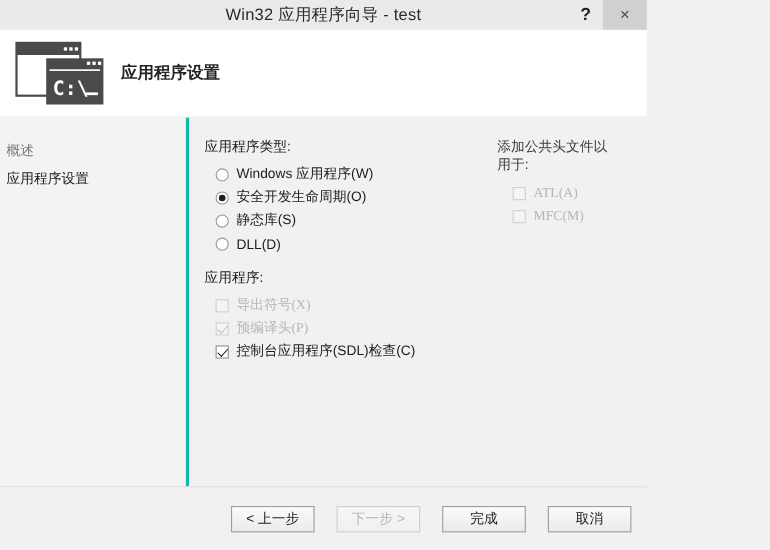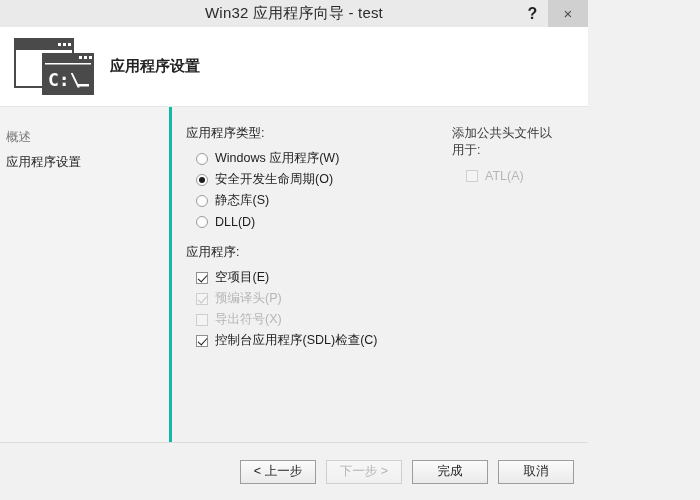--- a/index.html
+++ b/index.html
@@ -145,21 +145,21 @@
     align-items: center;
     height: 21px;
     cursor: default;
   }
   .opt-label {
     font-size: 12.5px;
     color: #1c1c1c;
     white-space: nowrap;
     font-family: "Liberation Sans", "DejaVu Sans", sans-serif;
   }
-  .opt.disabled .opt-label { color: #b6b6b6; }
+  .opt.disabled .opt-label { color: #b6b6b6; font-family: Liberation Serif, serif; }
 
   
   .radio {
     width: 12px; height: 12px;
     border: 1px solid #9a9a9a;
     border-radius: 50%;
     background: #fdfdfd;
     margin-right: 7px;
     position: relative;
     flex: none;
@@ -210,21 +210,21 @@
     border-top: 1px solid #dcdcdc;
     display: flex;
     align-items: center;
     justify-content: flex-end;
     padding-right: 14px;
     box-sizing: border-box;
   }
   .btn {
     width: 76px;
     height: 24px;
-    margin-left: 10px;
+    margin-left: 20px;
     background: linear-gradient(#fbfbfb, #eaeaea);
     border: 1px solid #9d9d9d;
     font-size: 12.5px;
     color: #1a1a1a;
     display: flex;
     align-items: center;
     justify-content: center;
     cursor: default;
     font-family: "Liberation Sans", "DejaVu Sans", sans-serif;
     box-sizing: border-box;
@@ -298,47 +298,47 @@
           <div class="opt">
             <span class="radio"></span>
             <span class="opt-label">DLL(D)</span>
           </div>
         </div>
 
         <div class="gap"></div>
 
         <div class="group-label">应用程序:</div>
         <div class="opt-list">
-          <div class="opt">
-            <span class="cbox checked"></span>
-            <span class="opt-label">空项目(E)</span>
+          <div class="opt disabled">
+            <span class="cbox"></span>
+            <span class="opt-label">导出符号(X)</span>
           </div>
           <div class="opt disabled">
             <span class="cbox checked"></span>
             <span class="opt-label">预编译头(P)</span>
-          </div>
-          <div class="opt disabled">
-            <span class="cbox"></span>
-            <span class="opt-label">导出符号(X)</span>
           </div>
           <div class="opt">
             <span class="cbox checked"></span>
             <span class="opt-label">控制台应用程序(SDL)检查(C)</span>
           </div>
         </div>
 
       </div>
 
       <div class="col-right">
         <div class="group-label dim">添加公共头文件以用于:</div>
         <div class="opt-list sub">
           <div class="opt disabled">
             <span class="cbox"></span>
             <span class="opt-label">ATL(A)</span>
           </div>
+          <div class="opt disabled">
+            <span class="cbox"></span>
+            <span class="opt-label">MFC(M)</span>
+          </div>
         </div>
       </div>
 
     </div>
   </div>
 
   <div class="footer">
     <div class="btn">&lt; 上一步</div>
     <div class="btn disabled">下一步 &gt;</div>
     <div class="btn">完成</div>

